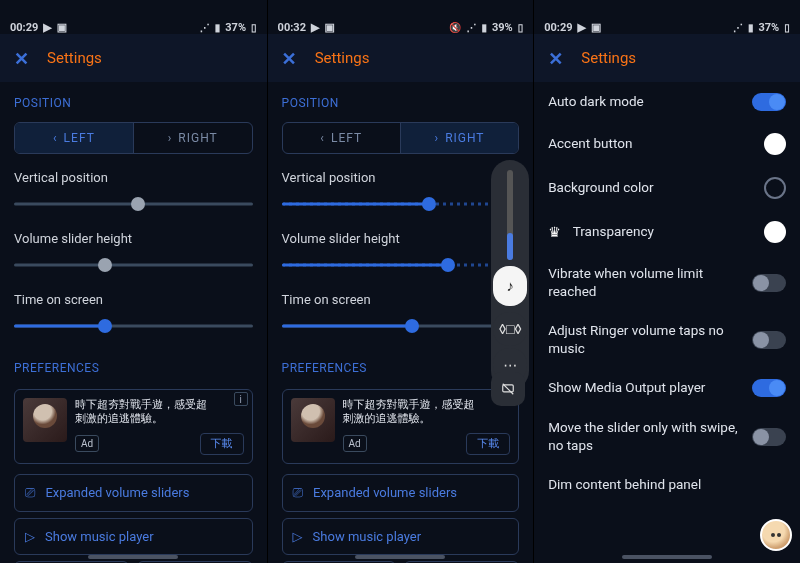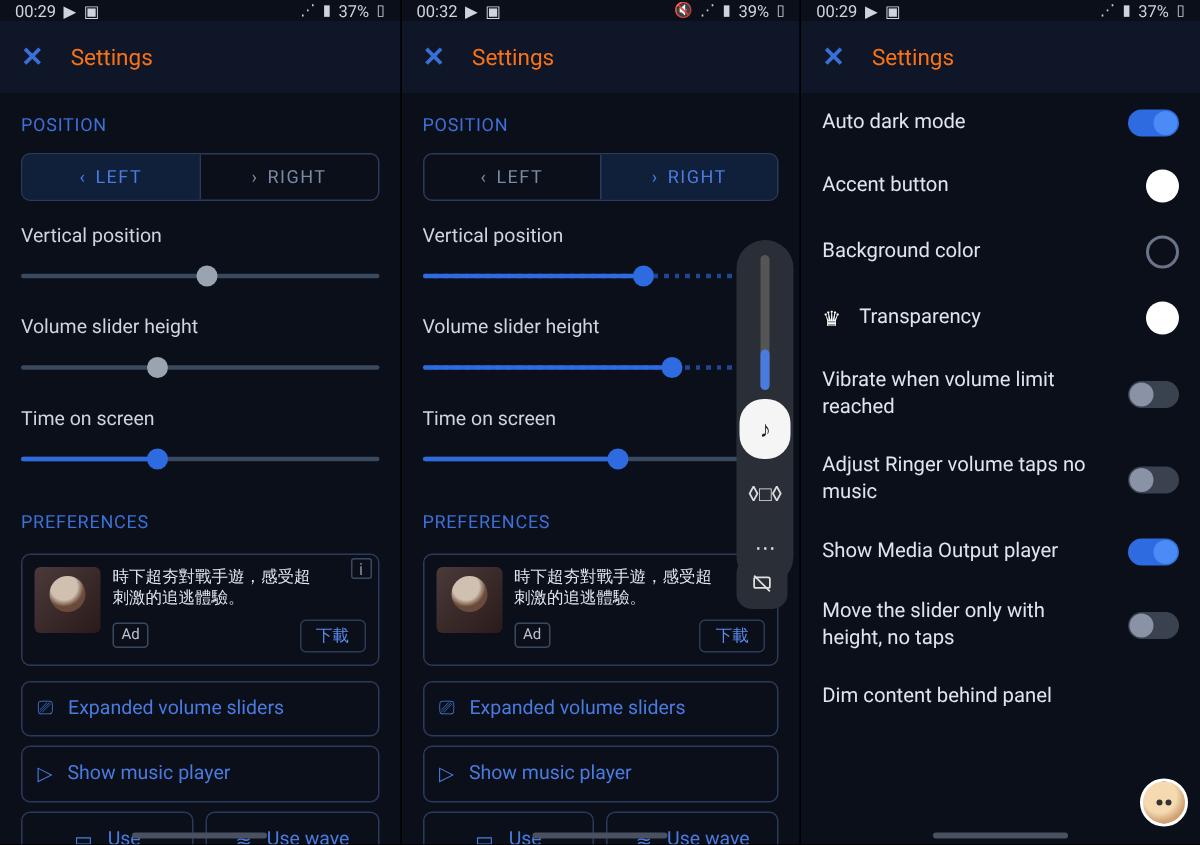--- a/index.html
+++ b/index.html
@@ -13,25 +13,26 @@
   }
   .screen {
     width: 266.6px; height: 563px;
     background: #0a0f1a;
     position: relative;
     overflow: hidden;
     color: #d0d4dc;
   }
   .screen + .screen { border-left: 1px solid #000; }
   .statusbar {
-    height: 14px;
-    display: flex; justify-content: space-between; align-items: center;
+    height: 34px;
+    display: flex; justify-content: space-between; align-items: flex-end;
     padding: 0 10px;
     font-size: 11px; color: #cfd3db;
     background: #0a0f1a;
+    font-weight: bold;
   }
   .sb-left, .sb-right { display: flex; gap: 5px; align-items: center; }
   .sb-right .ico { font-size: 10px; }
   .appbar {
     height: 48px;
     display: flex; align-items: center;
     padding: 0 14px;
     background: #0e1628;
     gap: 18px;
   }
@@ -427,21 +428,21 @@
       </div>
       <div class="row">
         <div class="row-label">Adjust Ringer volume taps no music</div>
         <div class="toggle off"></div>
       </div>
       <div class="row">
         <div class="row-label">Show Media Output player</div>
         <div class="toggle on"></div>
       </div>
       <div class="row">
-        <div class="row-label">Move the slider only with height, no taps</div>
+        <div class="row-label">Move the slider only with swipe, no taps</div>
         <div class="toggle off"></div>
       </div>
       <div class="row">
         <div class="row-label">Dim content behind panel</div>
       </div>
     </div>
   <div class="bottom-gesture"></div>
 </div>
 
 <div class="watermark">

